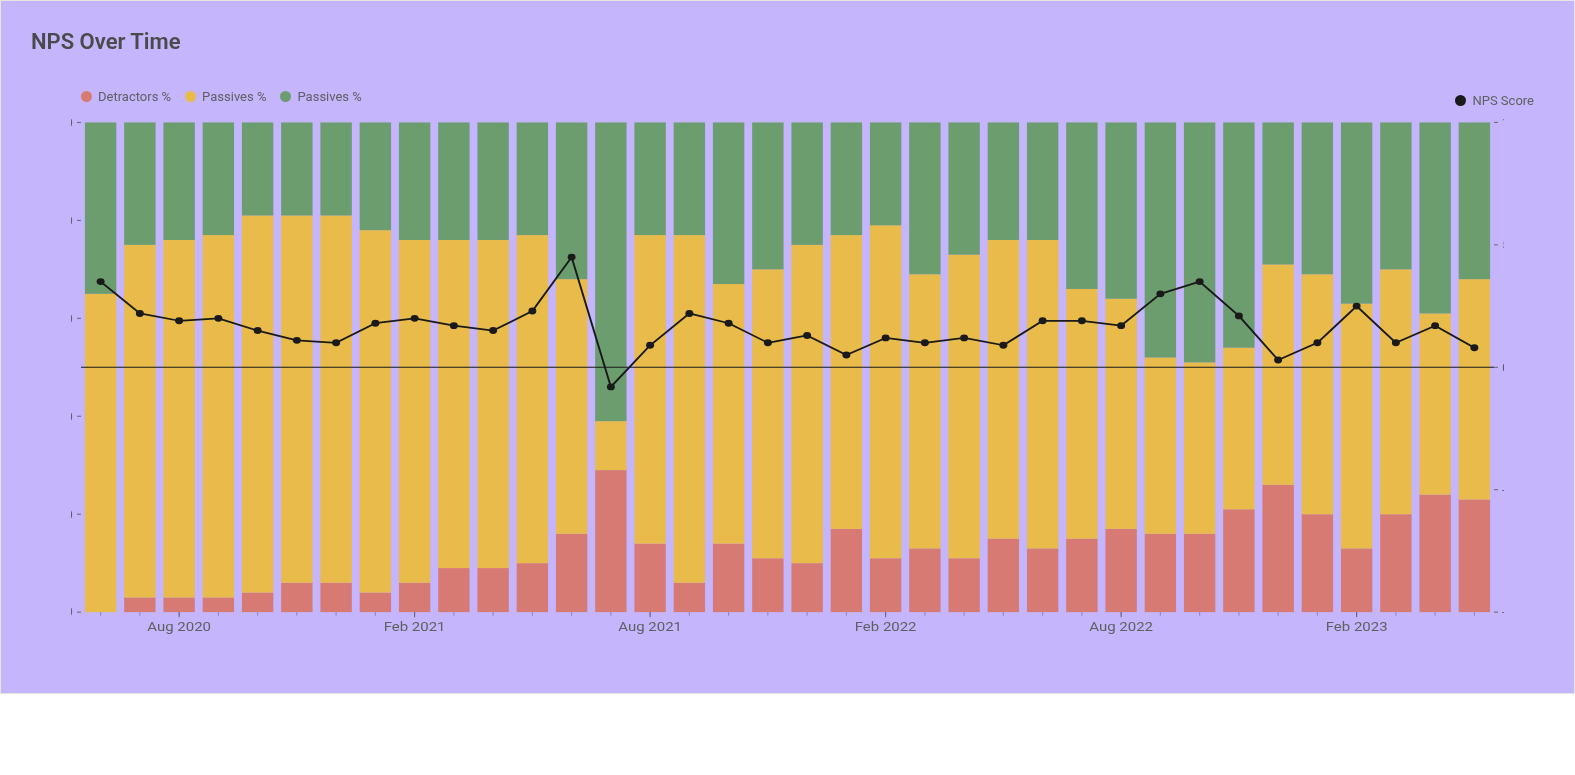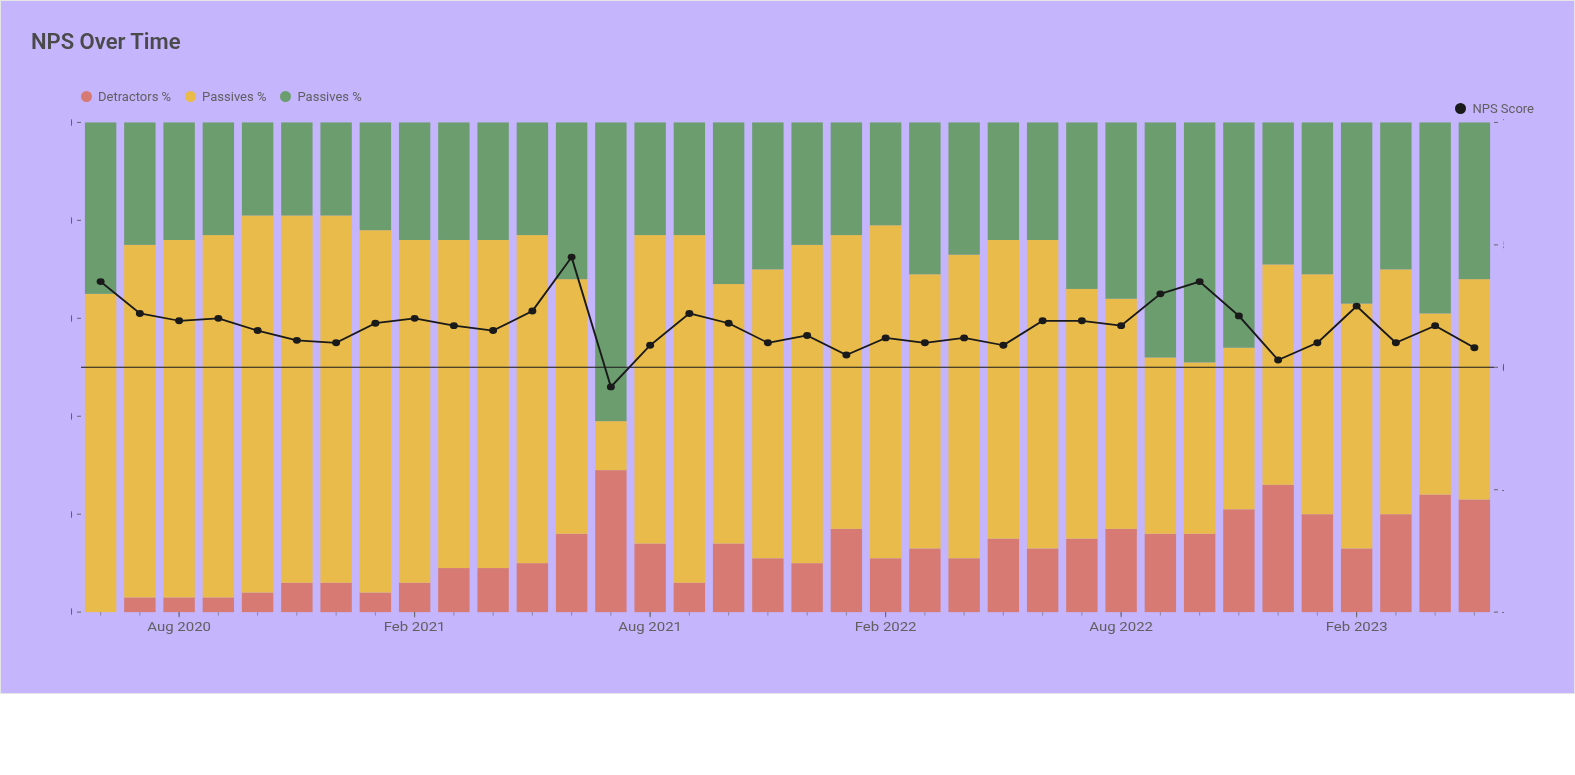--- a/index.html
+++ b/index.html
@@ -38,21 +38,21 @@
     position: absolute;
     left: 0;
     top: 0;
     display: flex;
     align-items: center;
     gap: 14px;
   }
   .legend .right-group {
     position: absolute;
     right: 0;
-    top: 12px;
+    top: 4px;
     display: flex;
     align-items: flex-start;
     gap: 6px;
   }
   .legend .item {
     display: flex;
     align-items: center;
     gap: 6px;
   }
   .legend .swatch {

